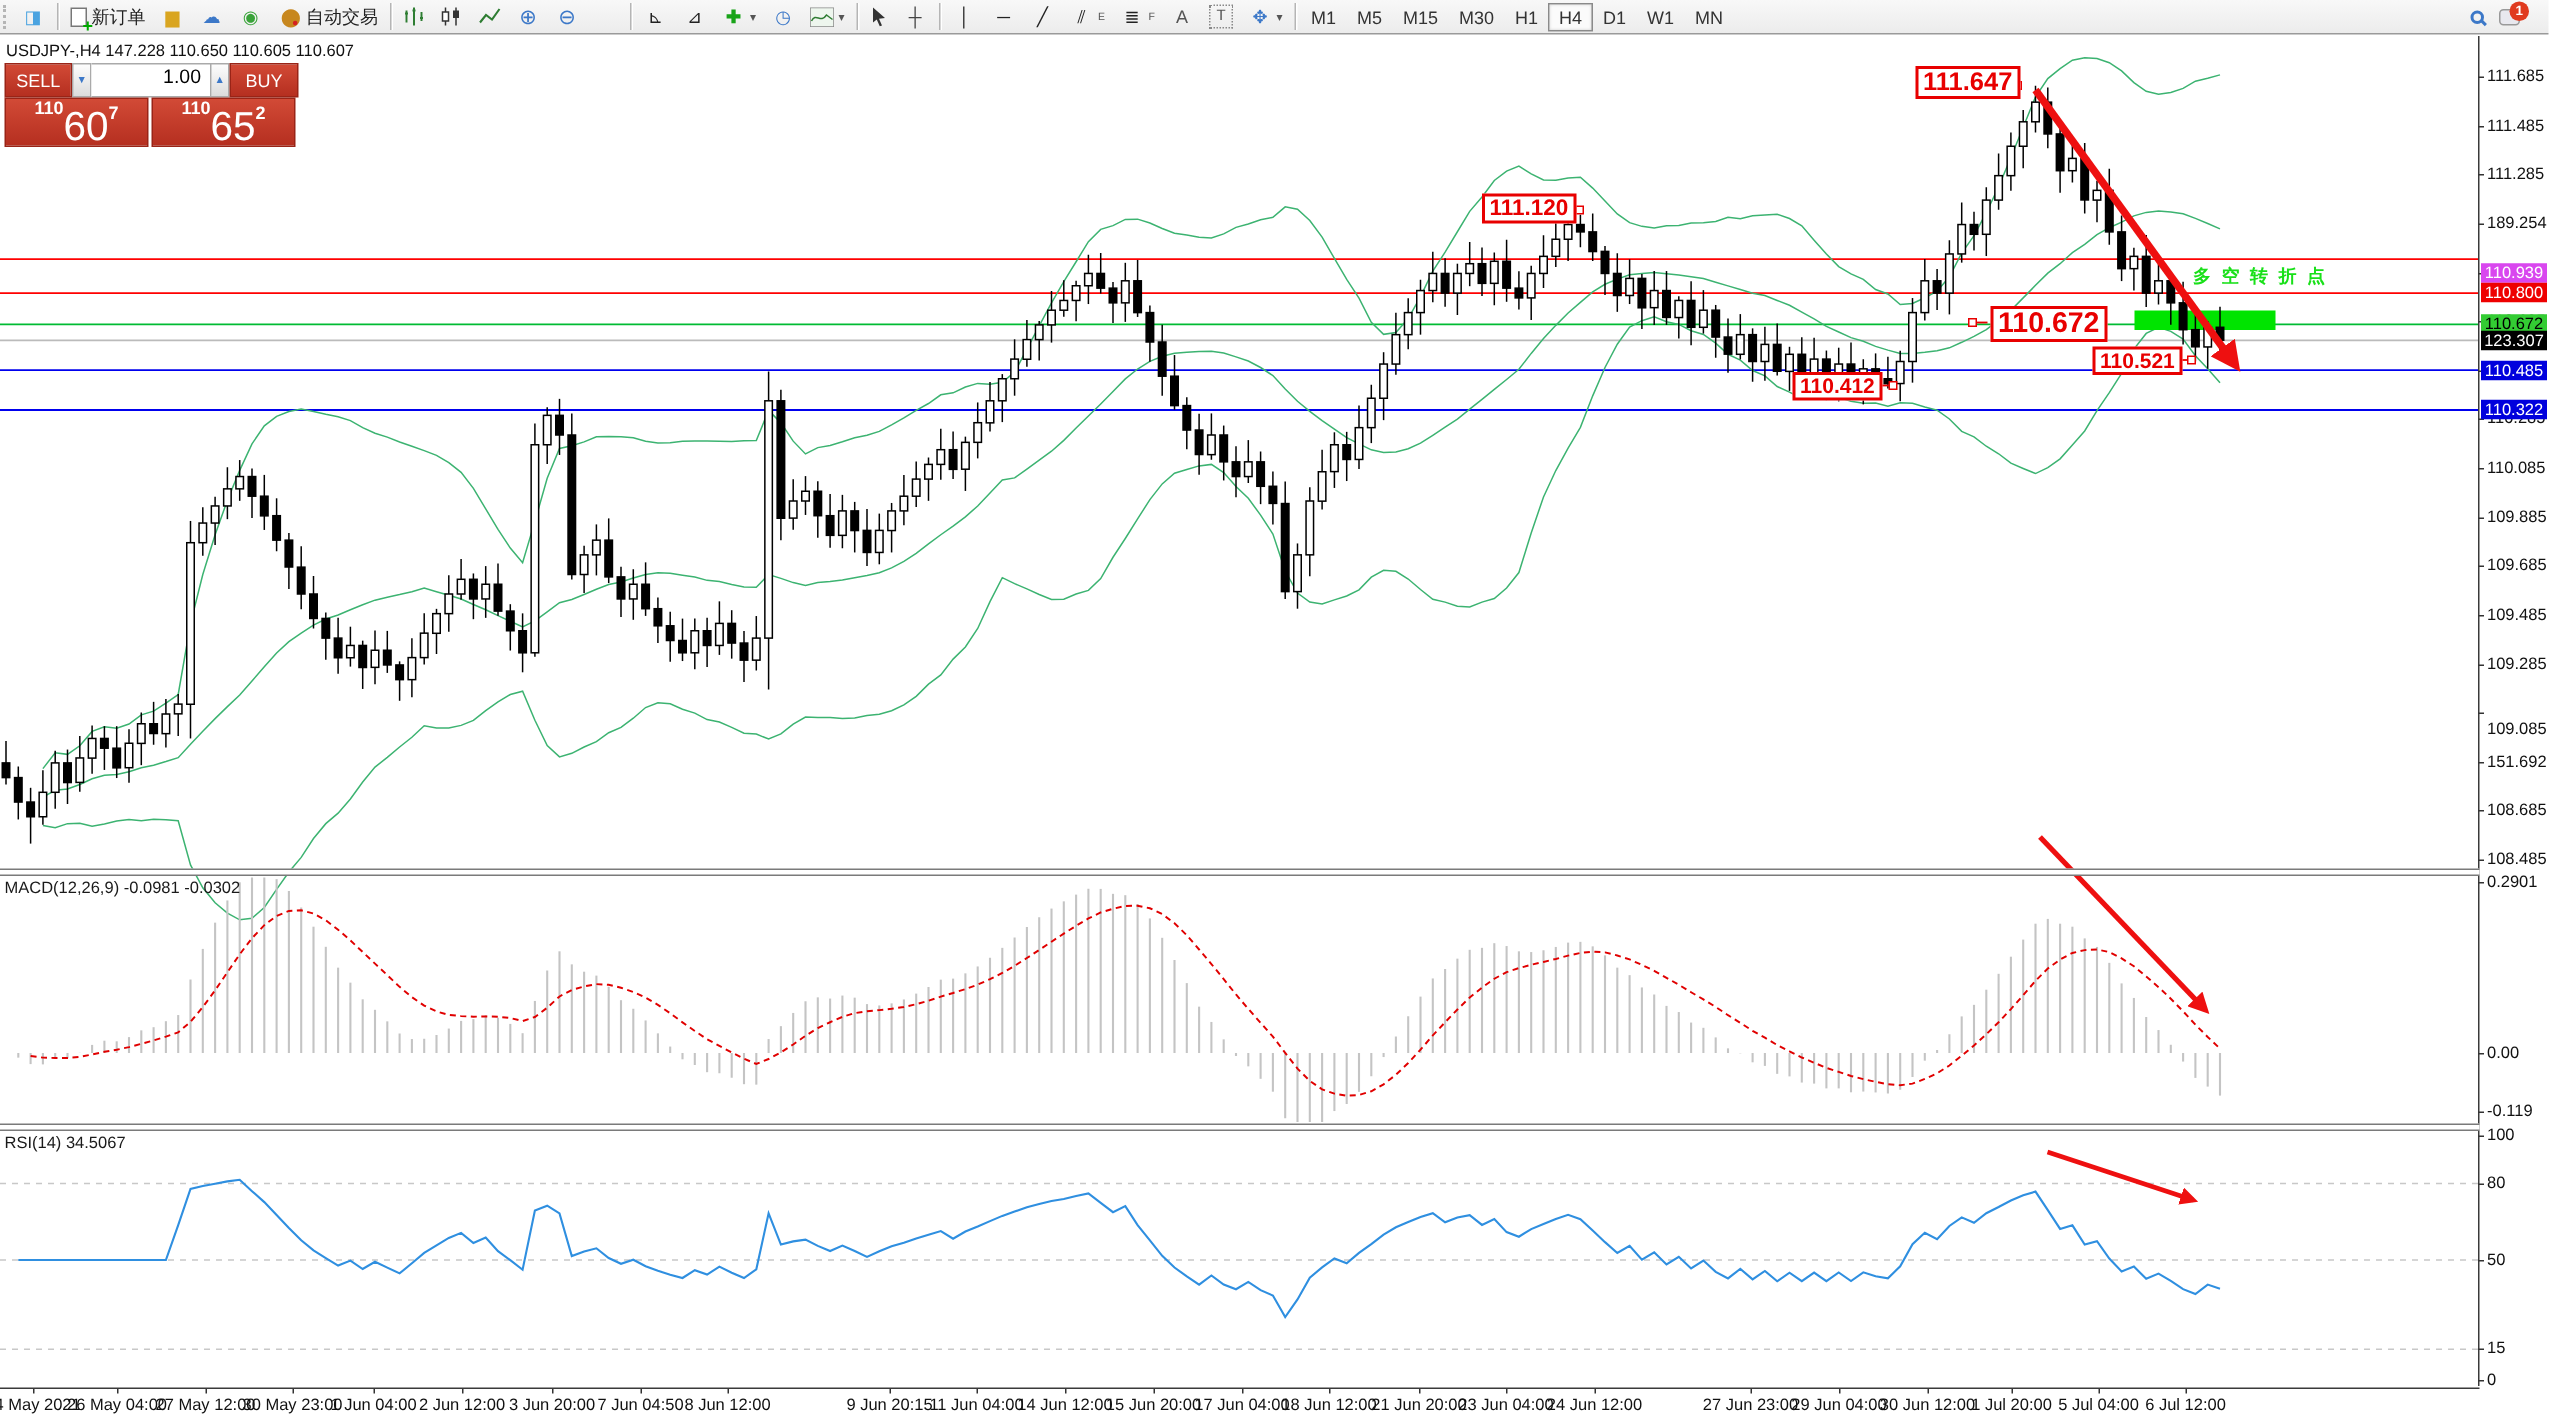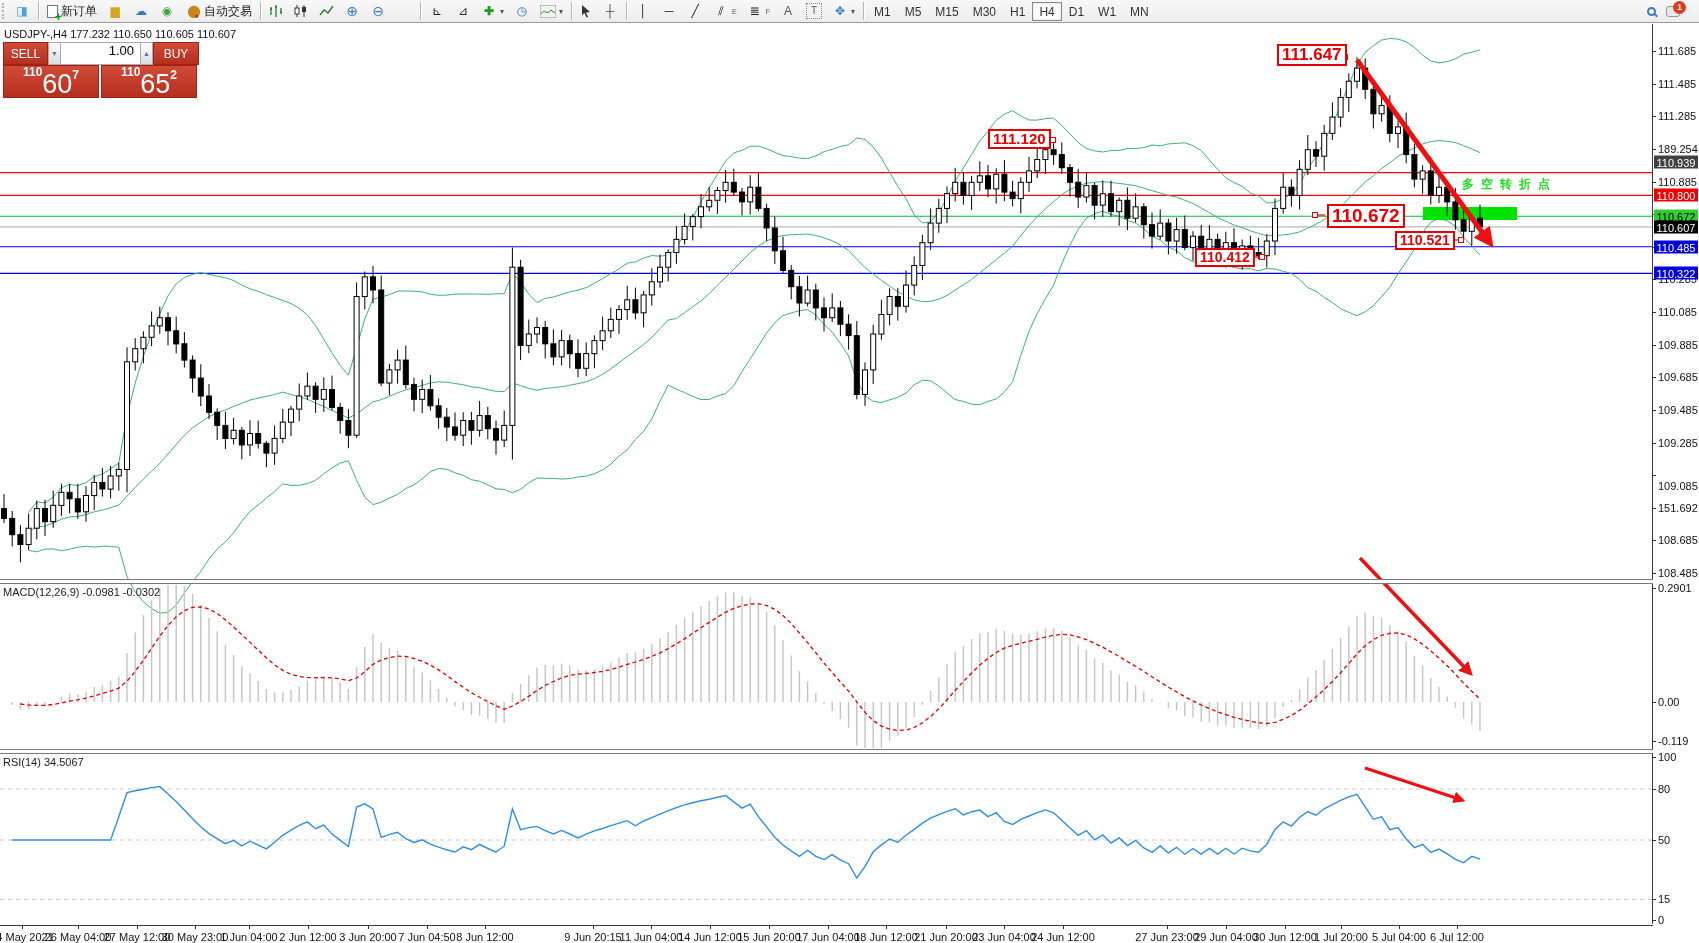--- a/index.html
+++ b/index.html
@@ -790,21 +790,21 @@
       <rect x="1312.5" y="188.5" width="5" height="5" fill="#fff" stroke="#e80000"></rect>
       <line x1="1451" y1="216" x2="1461" y2="216" stroke="#e80000" stroke-width="1.2"></line>
       <rect x="1458.5" y="213.5" width="5" height="5" fill="#fff" stroke="#e80000"></rect>
       <line x1="1252" y1="233" x2="1262" y2="233" stroke="#e80000" stroke-width="1.2"></line>
       <rect x="1259.5" y="230.5" width="5" height="5" fill="#fff" stroke="#e80000"></rect>
       <line x1="1357" y1="36" x2="1490" y2="219" stroke="#ee1010" stroke-width="5" marker-end="url(#ah)"></line>
       <line x1="1360" y1="534" x2="1470" y2="649" stroke="#ee1010" stroke-width="3.5" marker-end="url(#ah)"></line>
       <line x1="1365" y1="744" x2="1462" y2="776" stroke="#ee1010" stroke-width="3" marker-end="url(#ah)"></line>
     </svg>
 
-  <div class="symline">USDJPY-,H4  177.232 110.650 110.605 110.607</div>
+  <div class="symline">USDJPY-,H4  147.228 110.650 110.605 110.607</div>
 
   <div class="ocp">
     <div class="ocp-row1">
       <div class="ocp-sell-btn btn-red">SELL</div>
       <div class="ocp-spin">▼</div>
       <div class="ocp-lot">1.00</div>
       <div class="ocp-spin">▲</div>
       <div class="ocp-buy-btn btn-red">BUY</div>
     </div>
     <div class="ocp-row2">
@@ -856,24 +856,24 @@
       <div class="tickmark" style="top:419px"></div>
       <div class="tick-label" style="top:419px">109.285</div>
       <div class="tickmark" style="top:451px"></div>
       <div class="tick-label" style="top:462px">109.085</div>
       <div class="tickmark" style="top:484px"></div>
       <div class="tick-label" style="top:484px">151.692</div>
       <div class="tickmark" style="top:516px"></div>
       <div class="tick-label" style="top:516px">108.685</div>
       <div class="tickmark" style="top:549px"></div>
       <div class="tick-label" style="top:549px">108.485</div>
-      <div class="price-badge" style="top:138px;background:#404040;color:#fff">110.939</div>
+      <div class="price-badge" style="top:158px;background:#d946ef;color:#fff">110.939</div>
       <div class="price-badge" style="top:171px;background:#ee0000;color:#fff">110.800</div>
       <div class="price-badge" style="top:192px;background:#33cc33;color:#000">110.672</div>
-      <div class="price-badge" style="top:203px;background:#000;color:#fff">110.607</div>
+      <div class="price-badge" style="top:203px;background:#000;color:#fff">123.307</div>
       <div class="price-badge" style="top:223px;background:#0000dd;color:#fff">110.485</div>
       <div class="price-badge" style="top:249px;background:#0000dd;color:#fff">110.322</div>
       <div class="tickmark" style="top:564px"></div>
       <div class="tick-label" style="top:564px">0.2901</div>
       <div class="tickmark" style="top:678px"></div>
       <div class="tick-label" style="top:678px">0.00</div>
       <div class="tickmark" style="top:717px"></div>
       <div class="tick-label" style="top:717px">-0.119</div>
       <div class="tickmark" style="top:733px"></div>
       <div class="tick-label" style="top:733px">100</div>

